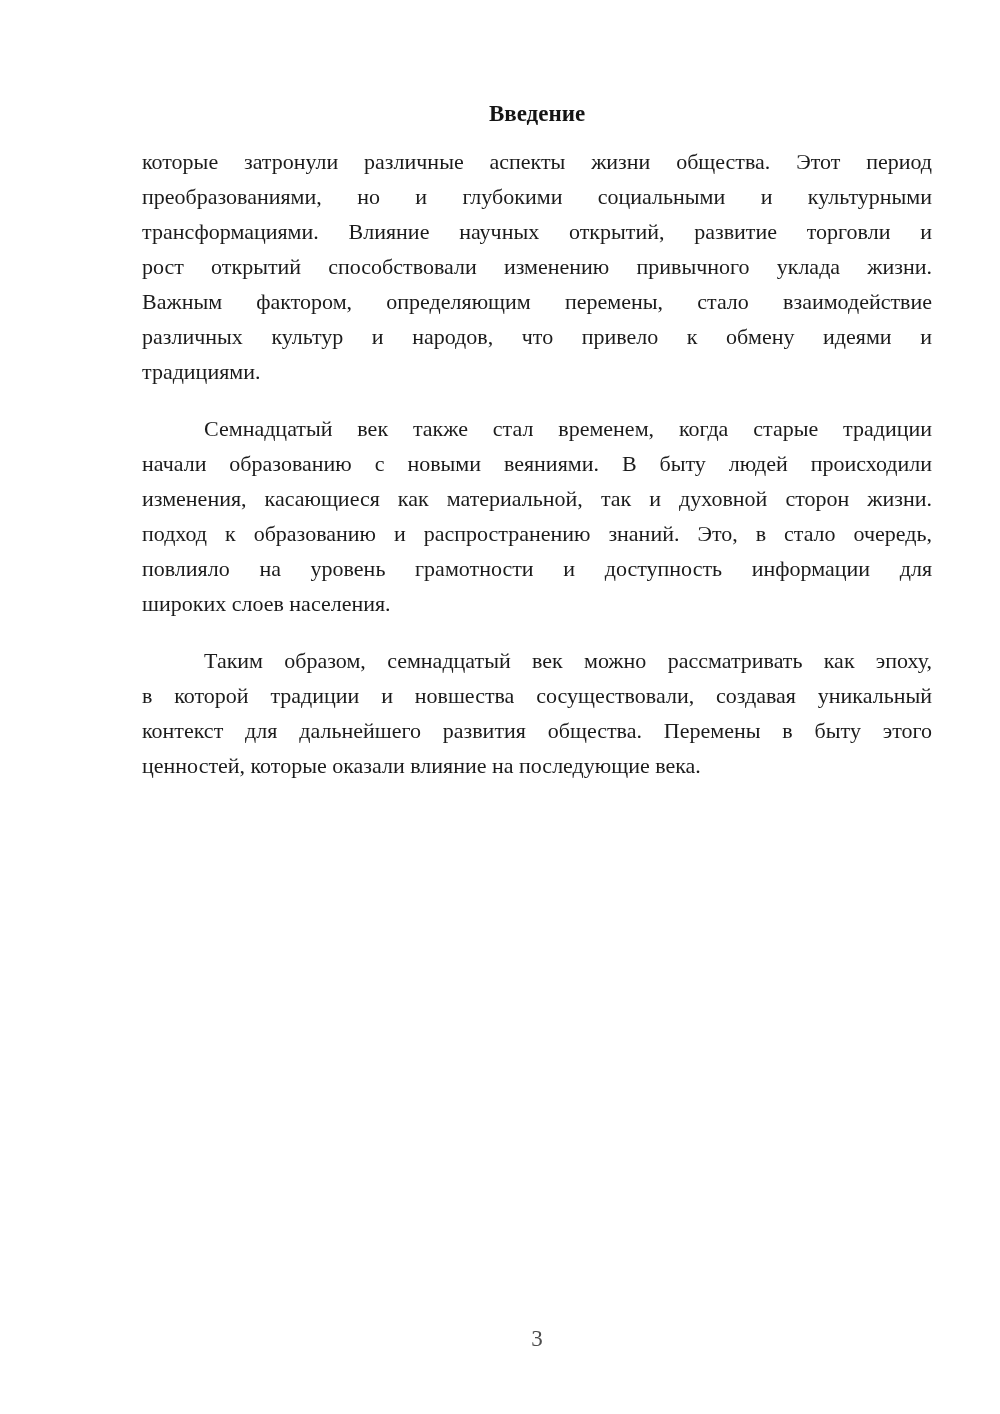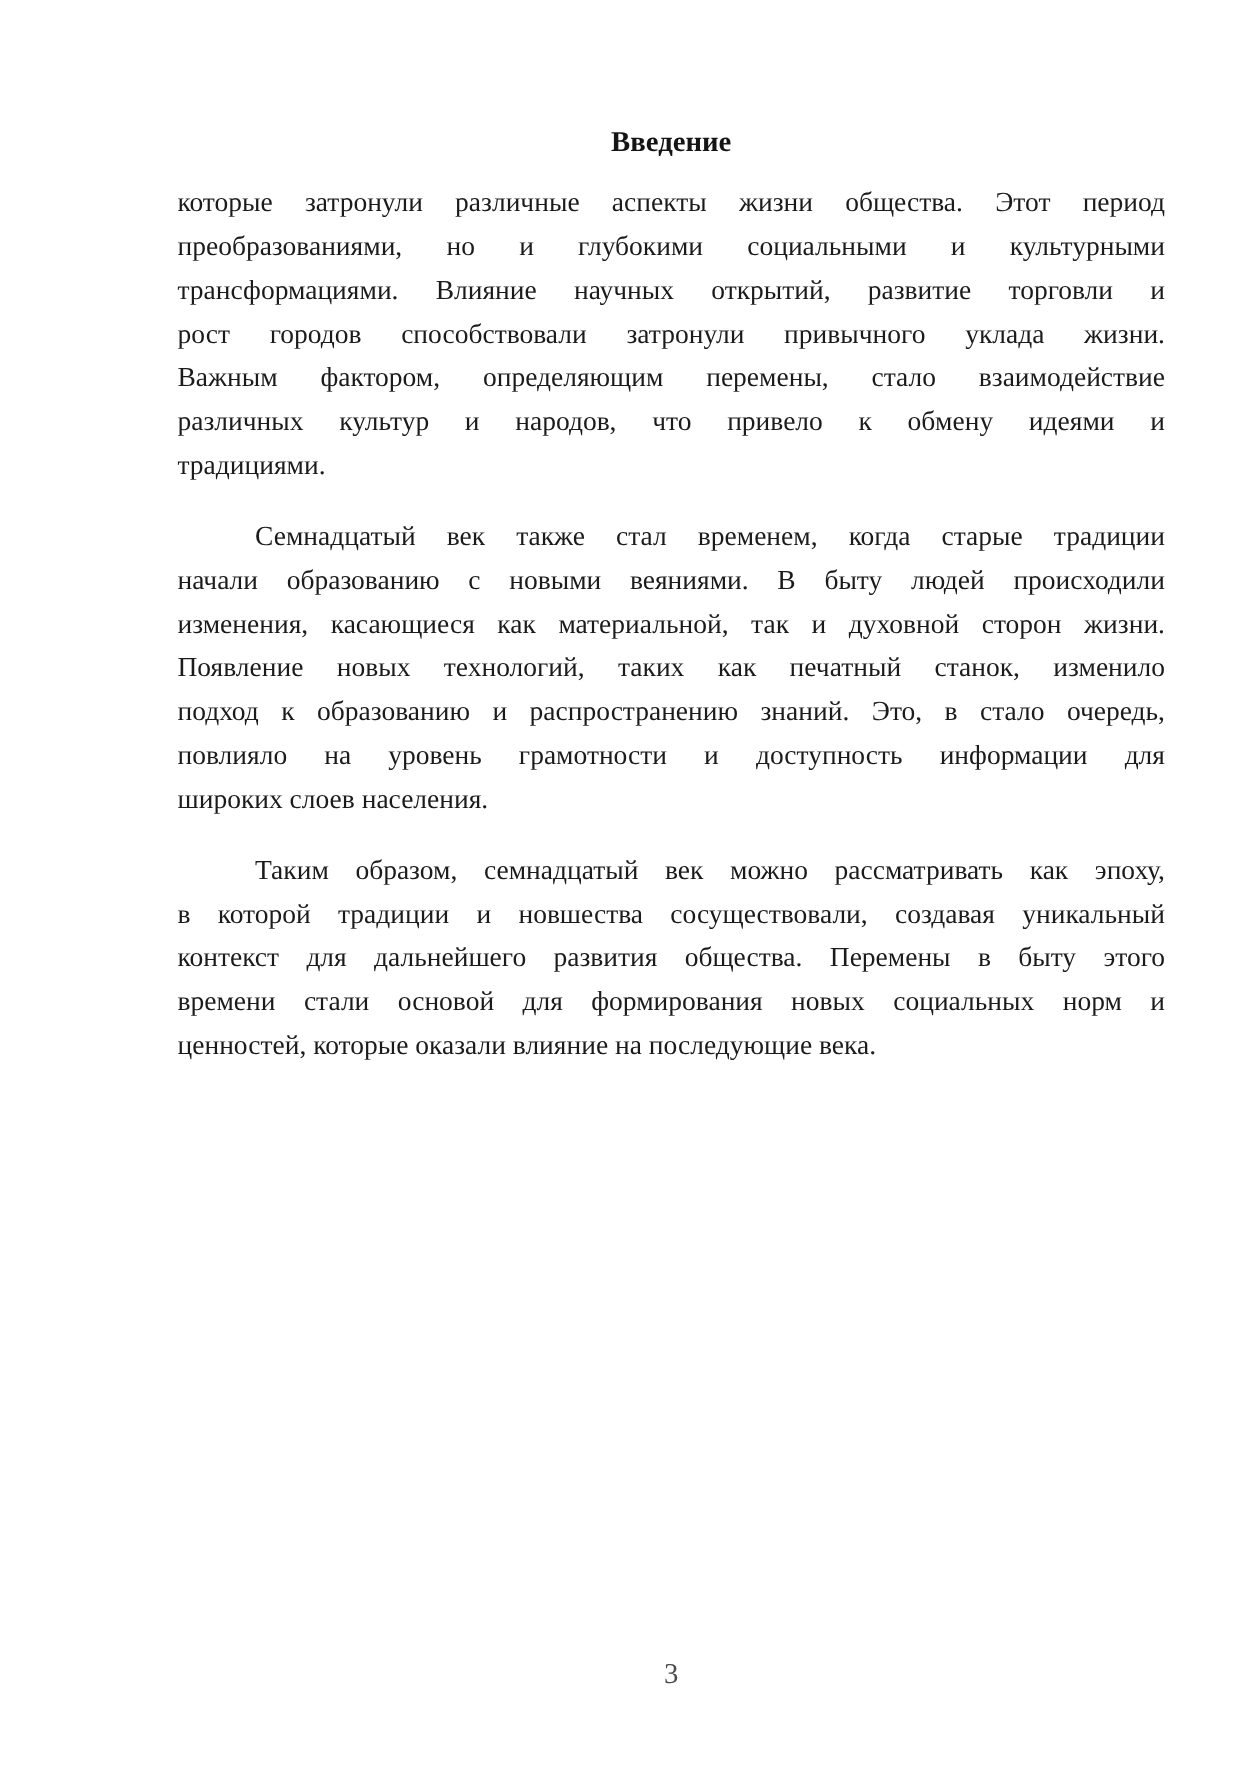--- a/index.html
+++ b/index.html
@@ -65,37 +65,35 @@
 <body>
 
 <div class="page">
   <div class="content">
     <h1 class="title">Введение</h1>
     <div id="paragraphs">
         <div class="paragraph">
           <div class="line">которые затронули различные аспекты жизни общества. Этот период</div>
           <div class="line">преобразованиями, но и глубокими социальными и культурными</div>
           <div class="line">трансформациями. Влияние научных открытий, развитие торговли и</div>
-          <div class="line">рост городов способствовали затронули привычного уклада жизни.</div>
+          <div class="line">рост открытий способствовали изменению привычного уклада жизни.</div>
           <div class="line">Важным фактором, определяющим перемены, стало взаимодействие</div>
           <div class="line">различных культур и народов, что привело к обмену идеями и</div>
           <div class="line last">традициями.</div>
         </div>
         <div class="paragraph">
           <div class="line first">Семнадцатый век также стал временем, когда старые традиции</div>
           <div class="line">начали образованию с новыми веяниями. В быту людей происходили</div>
           <div class="line">изменения, касающиеся как материальной, так и духовной сторон жизни.</div>
-          <div class="line">Появление новых технологий, таких как печатный станок, изменило</div>
           <div class="line">подход к образованию и распространению знаний. Это, в стало очередь,</div>
           <div class="line">повлияло на уровень грамотности и доступность информации для</div>
           <div class="line last">широких слоев населения.</div>
         </div>
         <div class="paragraph">
           <div class="line first">Таким образом, семнадцатый век можно рассматривать как эпоху,</div>
           <div class="line">в которой традиции и новшества сосуществовали, создавая уникальный</div>
           <div class="line">контекст для дальнейшего развития общества. Перемены в быту этого</div>
-          <div class="line">времени стали основой для формирования новых социальных норм и</div>
           <div class="line last">ценностей, которые оказали влияние на последующие века.</div>
         </div>
       </div>
   </div>
   <div class="page-number">3</div>
 </div>
 
 </body></html>

